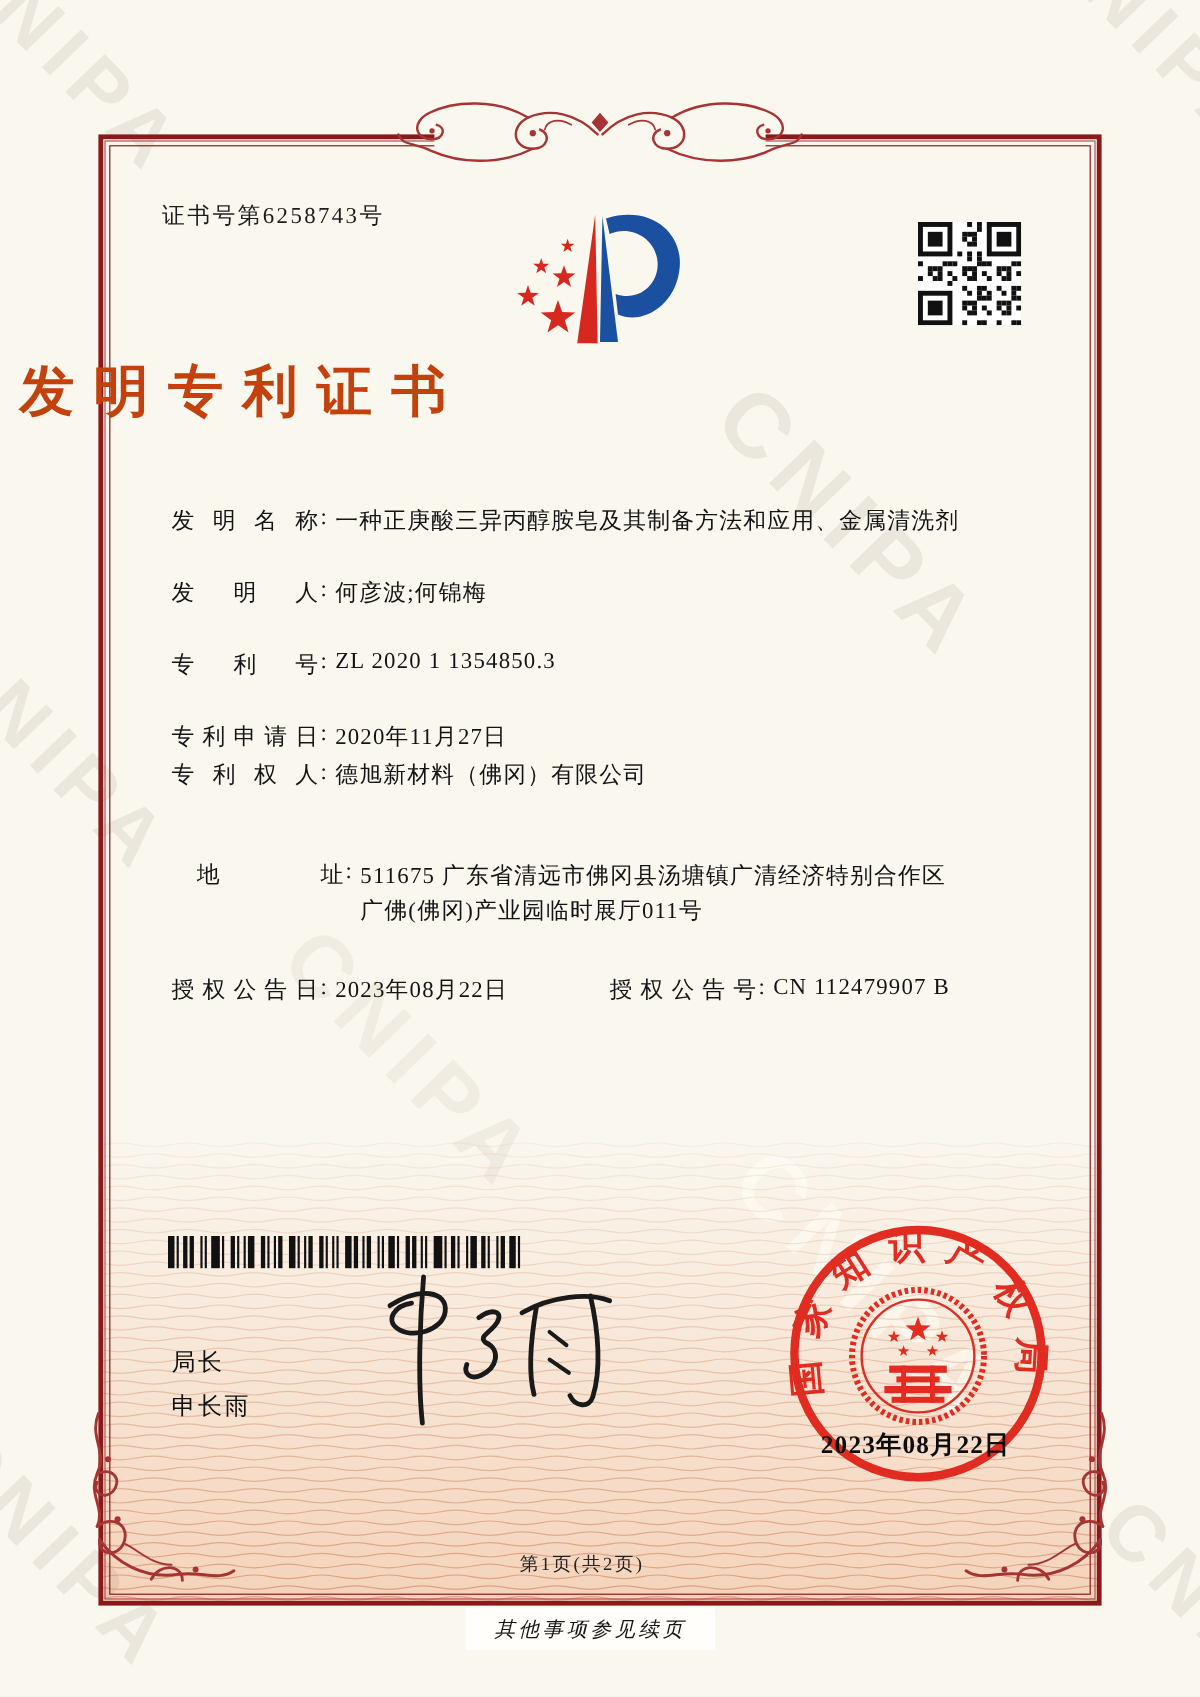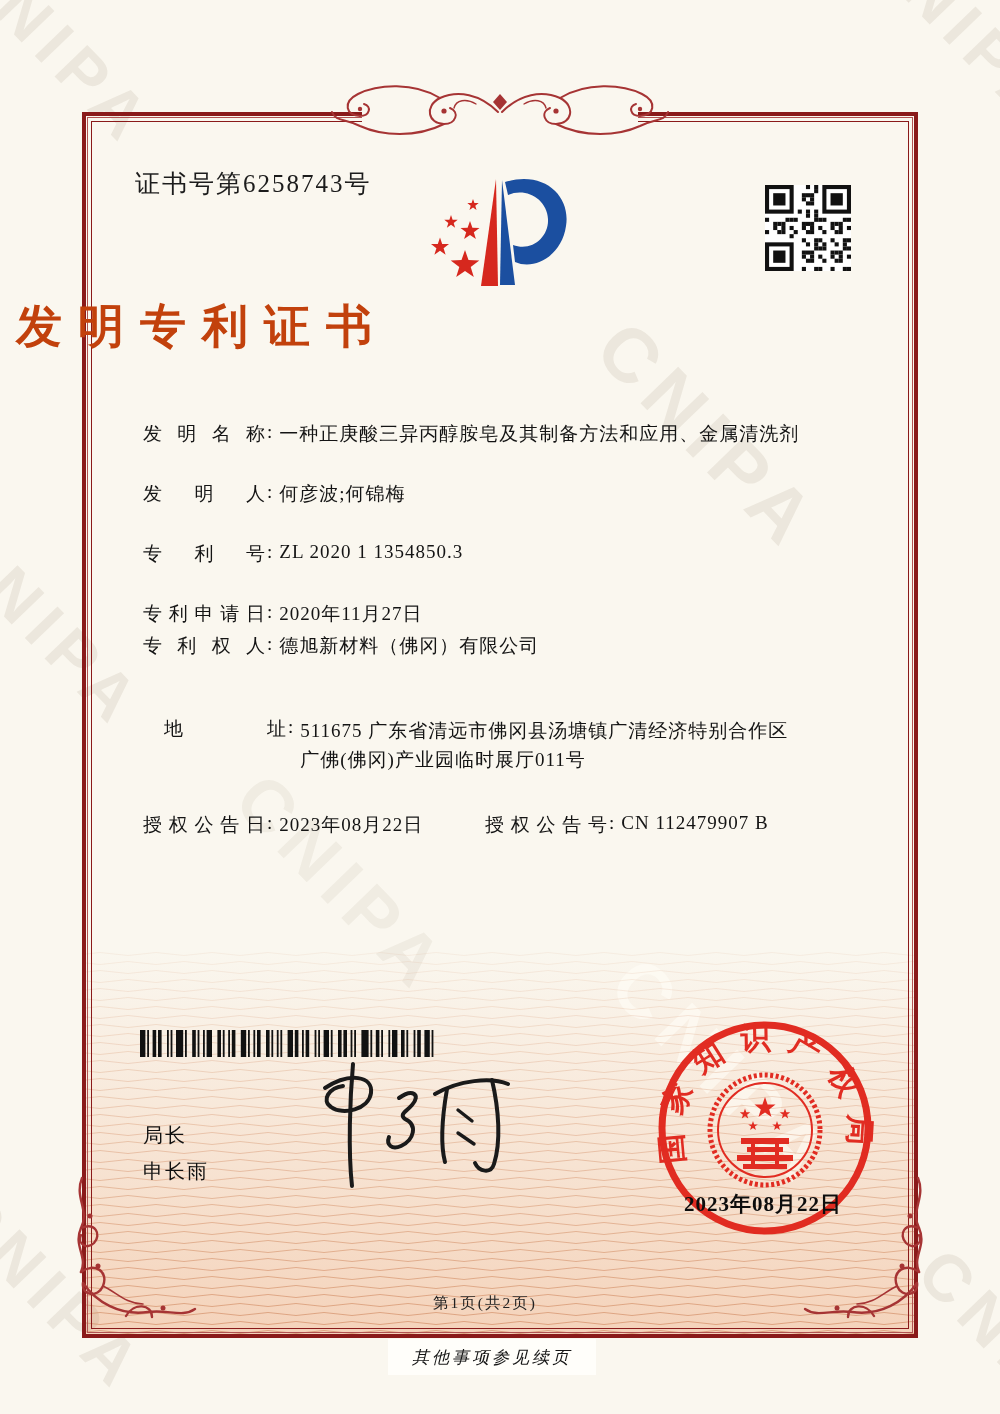--- a/index.html
+++ b/index.html
@@ -31,34 +31,34 @@
   .frame-in1{position:absolute;inset:1px;border:1px solid #B15252;}
   .frame-in2{position:absolute;inset:5px;border:1px solid #8A1A1A;}
 
   .orn{position:absolute;z-index:3;}
   #orn-top{left:330px;top:80px;}
   #orn-bl{left:68px;top:1176px;}
   #orn-br{left:802px;top:1176px;}
 
   .content{position:absolute;inset:0;z-index:4;}
 
-  .certno{position:absolute;left:135px;top:167px;font-size:25px;letter-spacing:2px;color:#1c1c1c;}
+  .certno{position:absolute;left:135px;top:167px;font-size:19px;letter-spacing:2px;color:#1c1c1c;}
   #logo-svg{position:absolute;left:418px;top:168px;}
   #qr-svg{position:absolute;left:765px;top:185px;}
   .title{position:absolute;left:0;top:296px;width:1000px;text-align:left;
          font-size:46px;font-weight:bold;letter-spacing:16px;text-indent:16px;color:#c2410c;}
 
   .row{position:absolute;left:143px;font-size:19px;white-space:nowrap;}
   .flabel{display:inline-block;width:122px;text-align:justify;text-align-last:justify;vertical-align:top;}
   .fcolon{display:inline-block;vertical-align:top;margin:0 7px 0 2px;}
   .fvalue{display:inline-block;vertical-align:top;letter-spacing:1px;}
   .r1{top:421px;}.r2{top:481px;}.r3{top:541px;}.r4{top:601px;}
   .r5{top:633px;}.r6{top:716px;white-space:normal;margin-left:21px;}.r7{top:776px;margin-top:36px;}
   .r6 .fvalue{width:505px;line-height:29px;}
-  .pair2{position:absolute;left:342px;top:0;white-space:nowrap;}
+  .pair2{position:absolute;left:365px;top:0;white-space:nowrap;}
 
   .bodytext{position:absolute;left:143px;top:824px;width:742px;font-size:17.5px;line-height:29.5px;
             letter-spacing:1.6px;text-align:justify;color:#151515;font-style:italic;}
   .bodytext p{margin:0 0 13px 0;text-indent:2em;}
 
   #barcode-svg{position:absolute;left:140px;top:1030px;}
   .officer{position:absolute;left:143px;font-family:"Liberation Sans","DejaVu Sans",sans-serif;
            font-size:20px;letter-spacing:2px;color:#101010;}
   .ot{top:1122px;}.on{top:1158px;}
   #sig-svg{position:absolute;left:295px;top:1058px;}

